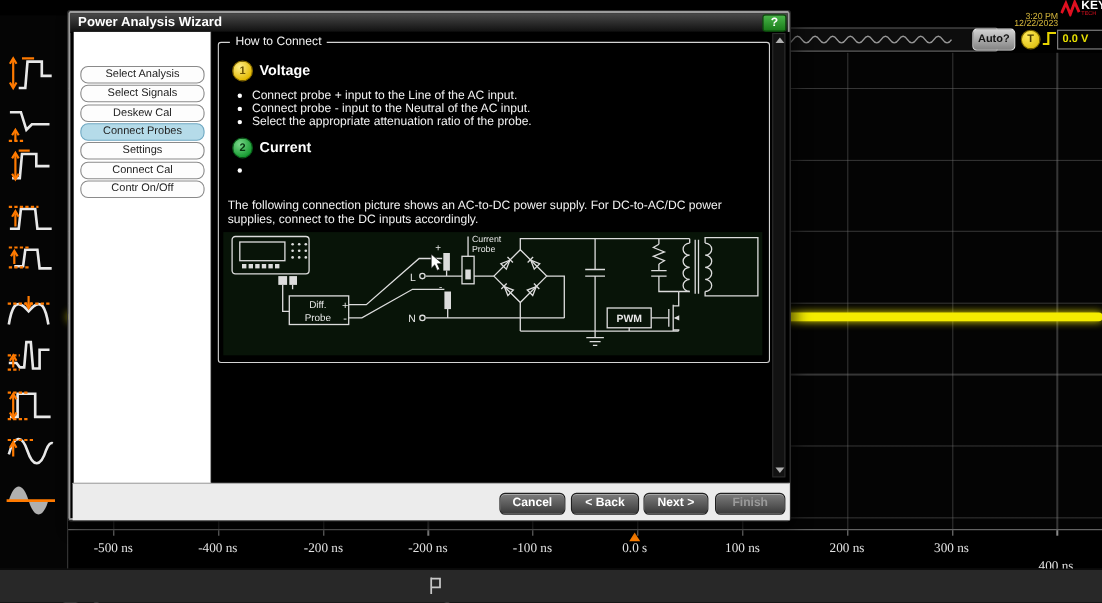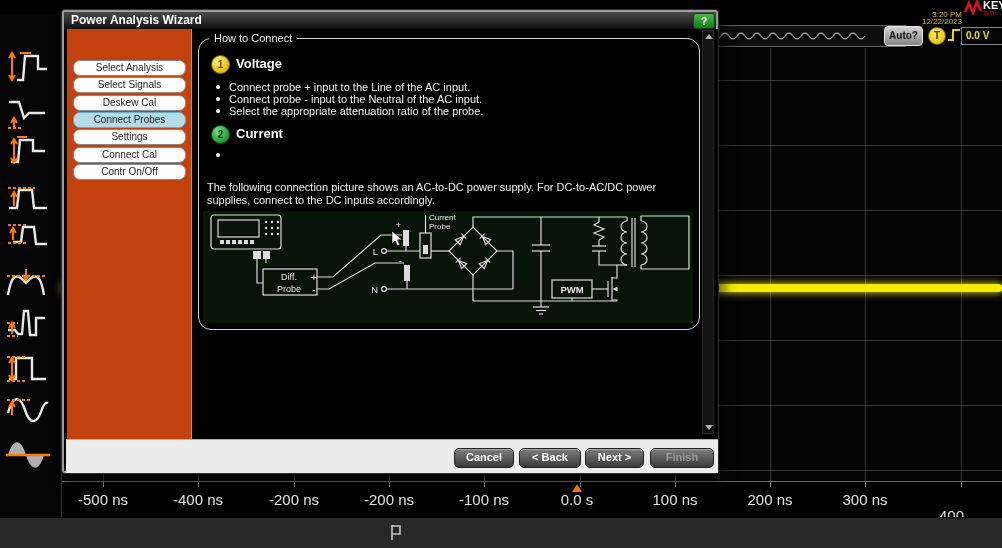--- a/index.html
+++ b/index.html
@@ -38,21 +38,21 @@
   #tsrc{left:928px;top:27px;width:16px;height:16px;border-radius:50%;
         background:radial-gradient(circle at 35% 30%,#ffe95a,#d9b800);border:1px solid #806a00;
         color:#4a3c00;font-weight:bold;font-size:10px;text-align:center;line-height:16px;z-index:3;}
   #tlevel{left:961px;top:27px;width:48px;height:16px;background:#050505;border:1px solid #888;
           color:#e8e000;font-size:10px;font-weight:bold;line-height:16px;padding-left:4px;z-index:3;}
   
   #axis{left:62px;top:482px;width:940px;height:34px;z-index:1;}
   #axis .ticks{position:absolute;left:0;top:0;width:940px;height:5px;
      background-image:repeating-linear-gradient(to right,#8a8a8a 0 1px,transparent 1px 95.3px);
      background-position:41px 0;}
-  .axlabel{position:absolute;top:9px;transform:translateX(-50%);color:#e2e2e2;font-size:15px;}
+  .axlabel{position:absolute;top:9px;transform:translateX(-50%);color:#e2e2e2;font-size:12px;font-family:Liberation Serif, serif;}
   #trig-tri{position:absolute;left:510px;top:2px;width:0;height:0;
             border-left:5px solid transparent;border-right:5px solid transparent;border-bottom:8px solid #ff7f00;}
   
   #bbar{left:0;top:517px;width:1002px;height:31px;background:#282828;border-top:1px solid #060606;z-index:4;}
   #collapse{left:50px;top:521px;width:24px;height:24px;border-radius:50%;border:2px solid #7a7a7a;
             background:radial-gradient(#555,#1d1d1d);color:#c8c8c8;font-size:12px;font-weight:bold;
             text-align:center;line-height:24px;}
   #hgroup{left:80px;top:520px;width:330px;height:27px;border:2px solid #8a8a8a;border-radius:15px;background:#141414;}
   .circbtn{position:absolute;border-radius:50%;text-align:center;}
   #hbtn{left:88px;top:523px;width:21px;height:21px;background:linear-gradient(#efefef,#8f8f8f);
@@ -64,26 +64,26 @@
   
   #dialog{left:62px;top:10px;width:656px;height:463px;background:#000;border:2px solid #9c9c9c;
           outline:1px solid #2e2e2e;border-radius:2px;box-shadow:5px 7px 14px rgba(0,0,0,.65);
           z-index:20;box-sizing:border-box;}
   #dtitle{left:0;top:0;width:652px;height:17px;background:linear-gradient(#4a4a4a,#101010);
           border-bottom:1px solid #000;}
   #dtitle .t{position:absolute;left:7px;top:1px;color:#fff;font-weight:bold;font-size:12px;}
   #helpbtn{left:629px;top:1px;width:20px;height:14px;background:linear-gradient(#49b649,#187a18);
            border:1px solid #0c4d0c;border-radius:3px;color:#fff;font-weight:bold;font-size:11px;
            text-align:center;line-height:14px;}
-  #navpanel{left:3px;top:17px;width:125px;height:410px;background:#c2410c;border-right:1px solid #9a9a9a;box-sizing:border-box;}
+  #navpanel{left:3px;top:17px;width:125px;height:410px;background:#ffffff;border-right:1px solid #9a9a9a;box-sizing:border-box;}
   .navbtn{position:absolute;left:6px;width:111px;height:14px;border:1px solid #8a8a8a;border-radius:7px;
           background:#fdfdfd;font-size:10px;color:#222;text-align:center;line-height:14px;}
   .navbtn.active{background:#b5dbe9;border-color:#6fa8c2;}
   #dcontent{left:128px;top:17px;width:526px;height:410px;background:#000;}
-  #groupbox{left:6px;top:9px;width:500px;height:290px;border:1px solid #d4d4d4;border-radius:13px;}
+  #groupbox{left:6px;top:9px;width:500px;height:290px;border:1px solid #d4d4d4;border-radius:3px;}
   #gtitle{left:10px;top:-7px;background:#000;padding:0 5px;color:#f0f0f0;font-size:11px;}
   .stepnum{position:absolute;width:17px;height:17px;border-radius:50%;text-align:center;line-height:17px;
            font-size:10px;font-weight:bold;}
   #step1n{left:12px;top:16px;background:radial-gradient(circle at 35% 30%,#ffef8a,#e3b900 75%);color:#6b5200;border:1px solid #8a6d00;}
   #step2n{left:12px;top:86px;background:radial-gradient(circle at 35% 30%,#7ad88a,#159a30 75%);color:#05350f;border:1px solid #0a5c1a;}
   .steptitle{position:absolute;left:37px;color:#fff;font-weight:bold;font-size:13px;}
   .dot{position:absolute;left:17px;width:4px;height:4px;background:#fff;border-radius:50%;}
   .btext{position:absolute;left:30px;color:#f2f2f2;font-size:11px;line-height:13px;}
   #note{position:absolute;left:8px;top:142px;width:486px;color:#f2f2f2;font-size:11px;line-height:13px;}
   #diagram{left:4px;top:172px;width:490px;height:112px;background:#081408;}

